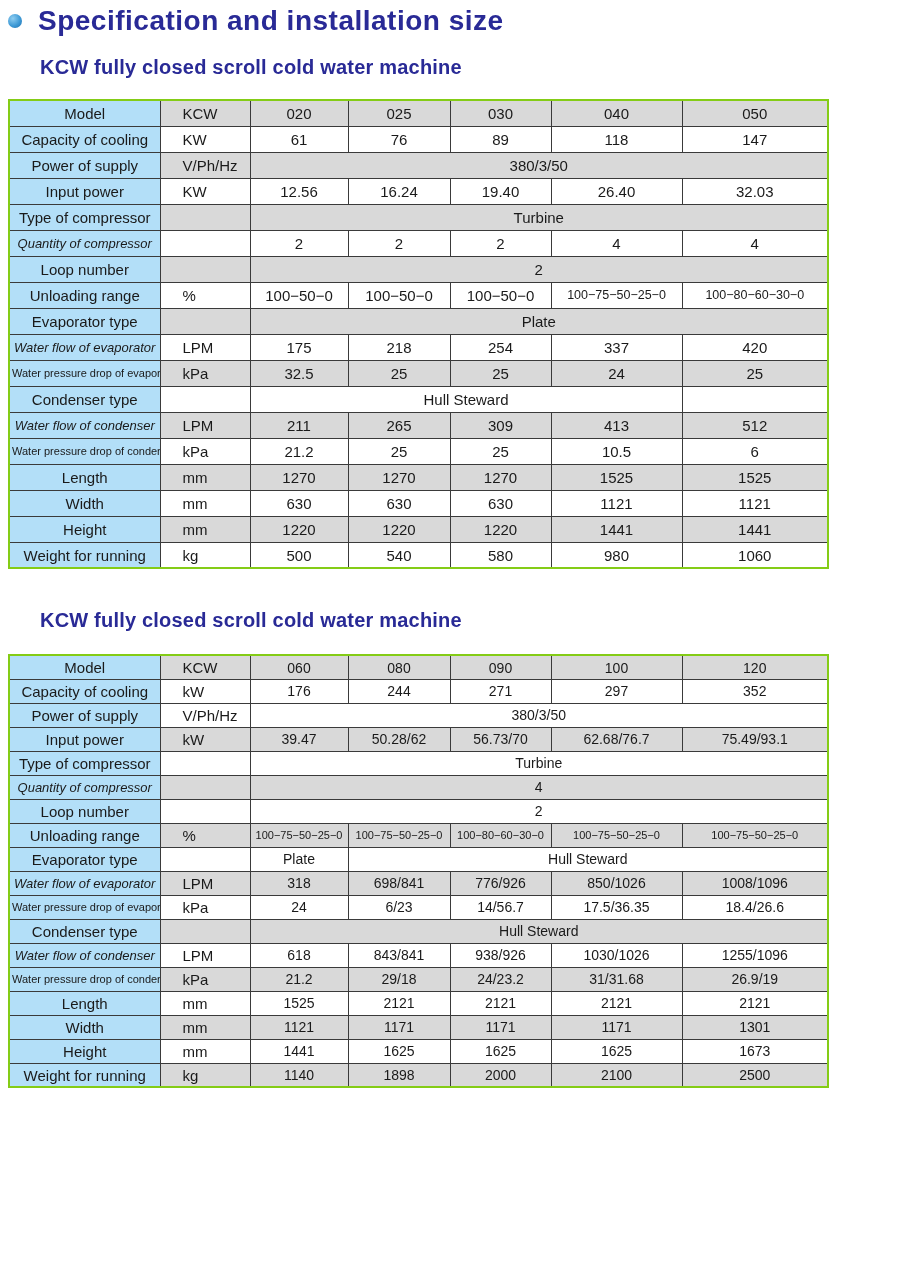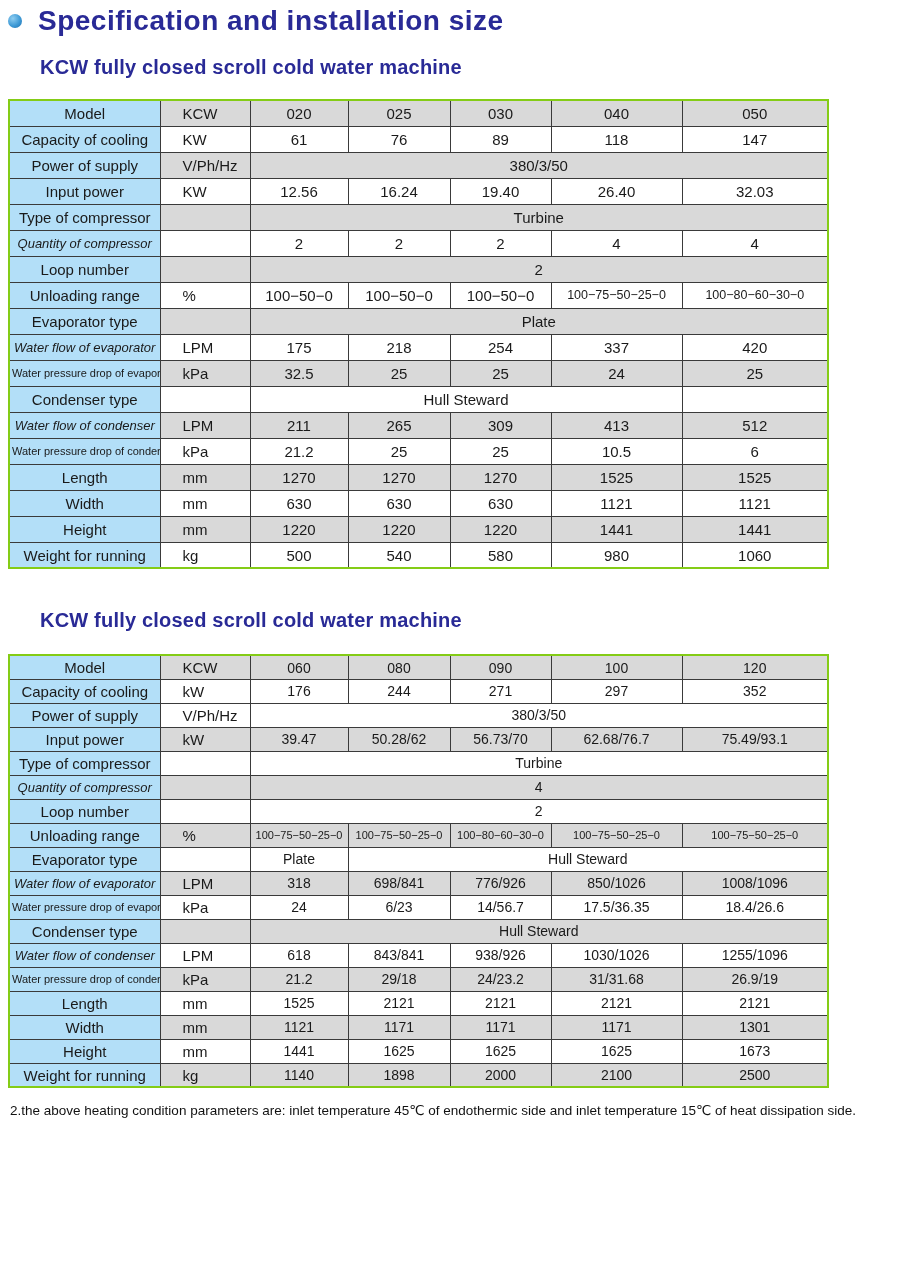--- a/index.html
+++ b/index.html
@@ -388,16 +388,15 @@
           <td class="val">1140</td>
           <td class="val">1898</td>
           <td class="val">2000</td>
           <td class="val">2100</td>
           <td class="val">2500</td>
         </tr>
       </tbody>
   </table>
 
   <div class="remark">
-    <p class="remark-item">2.the above heating condition parameters are: inlet temperature 45℃ of endothermic side and inlet temperature 15℃ of heat dissipation side.</p>
   </div>
 
 </div>
 
 </body></html>

